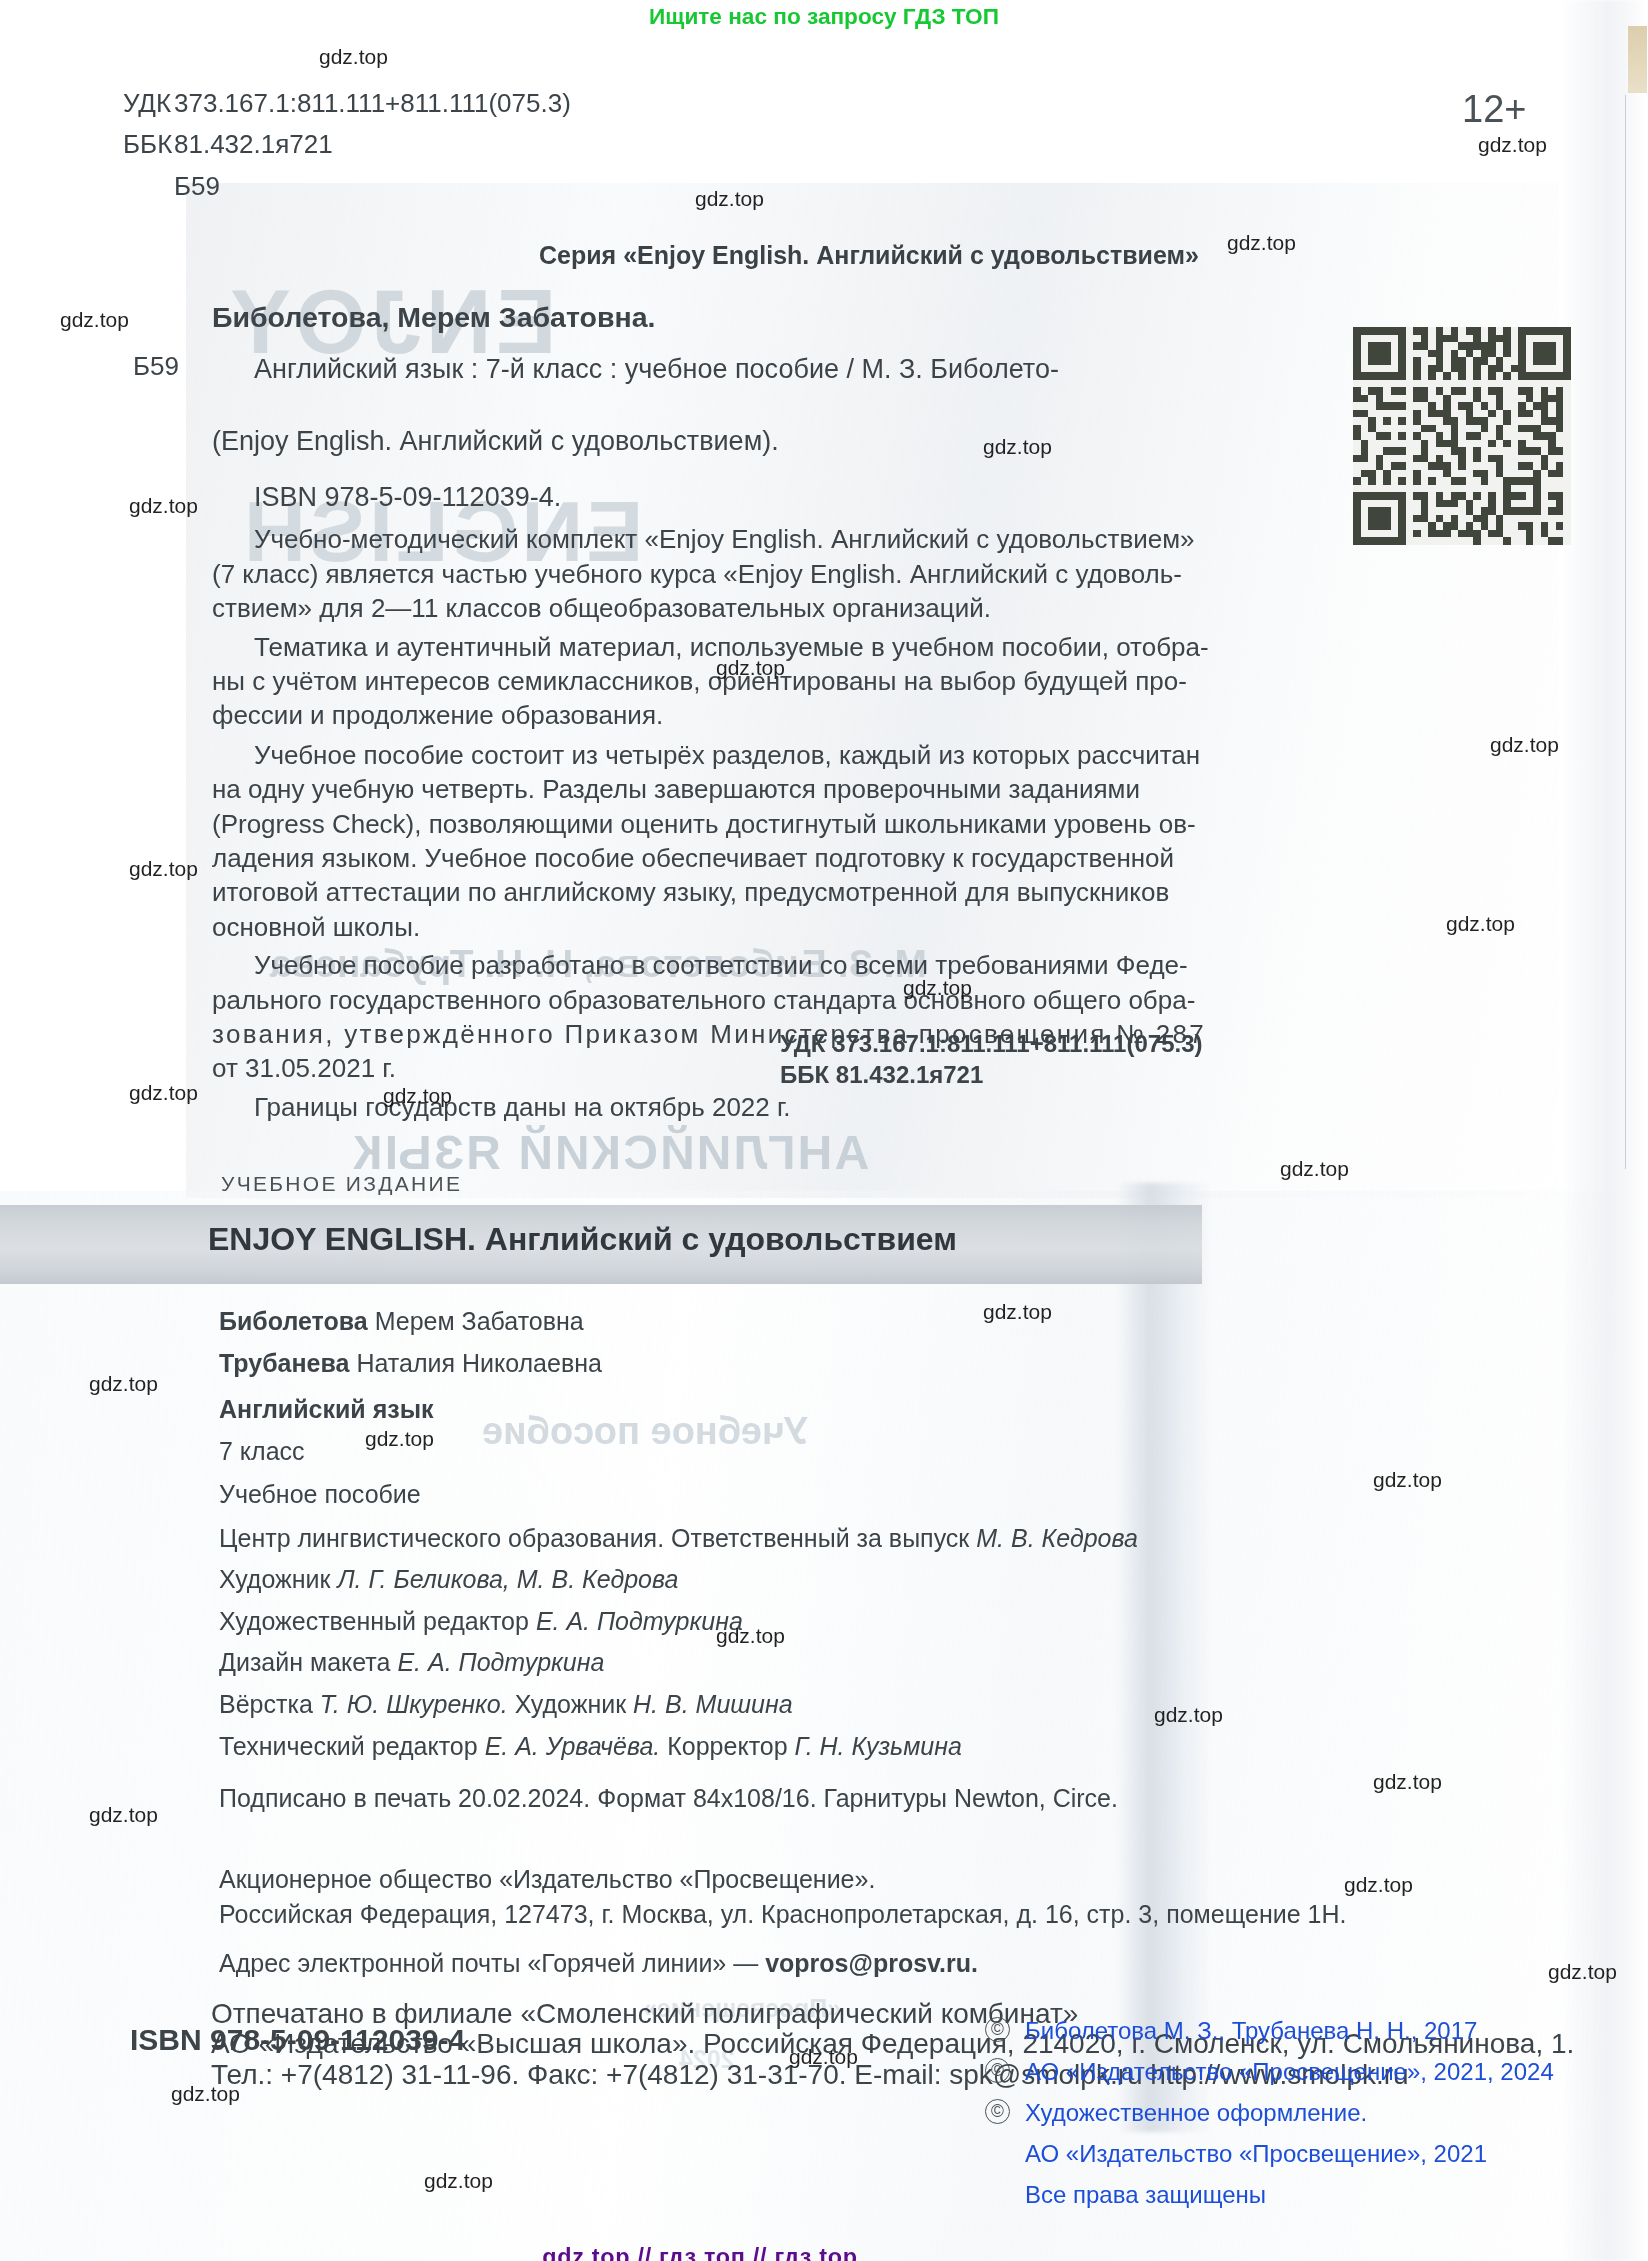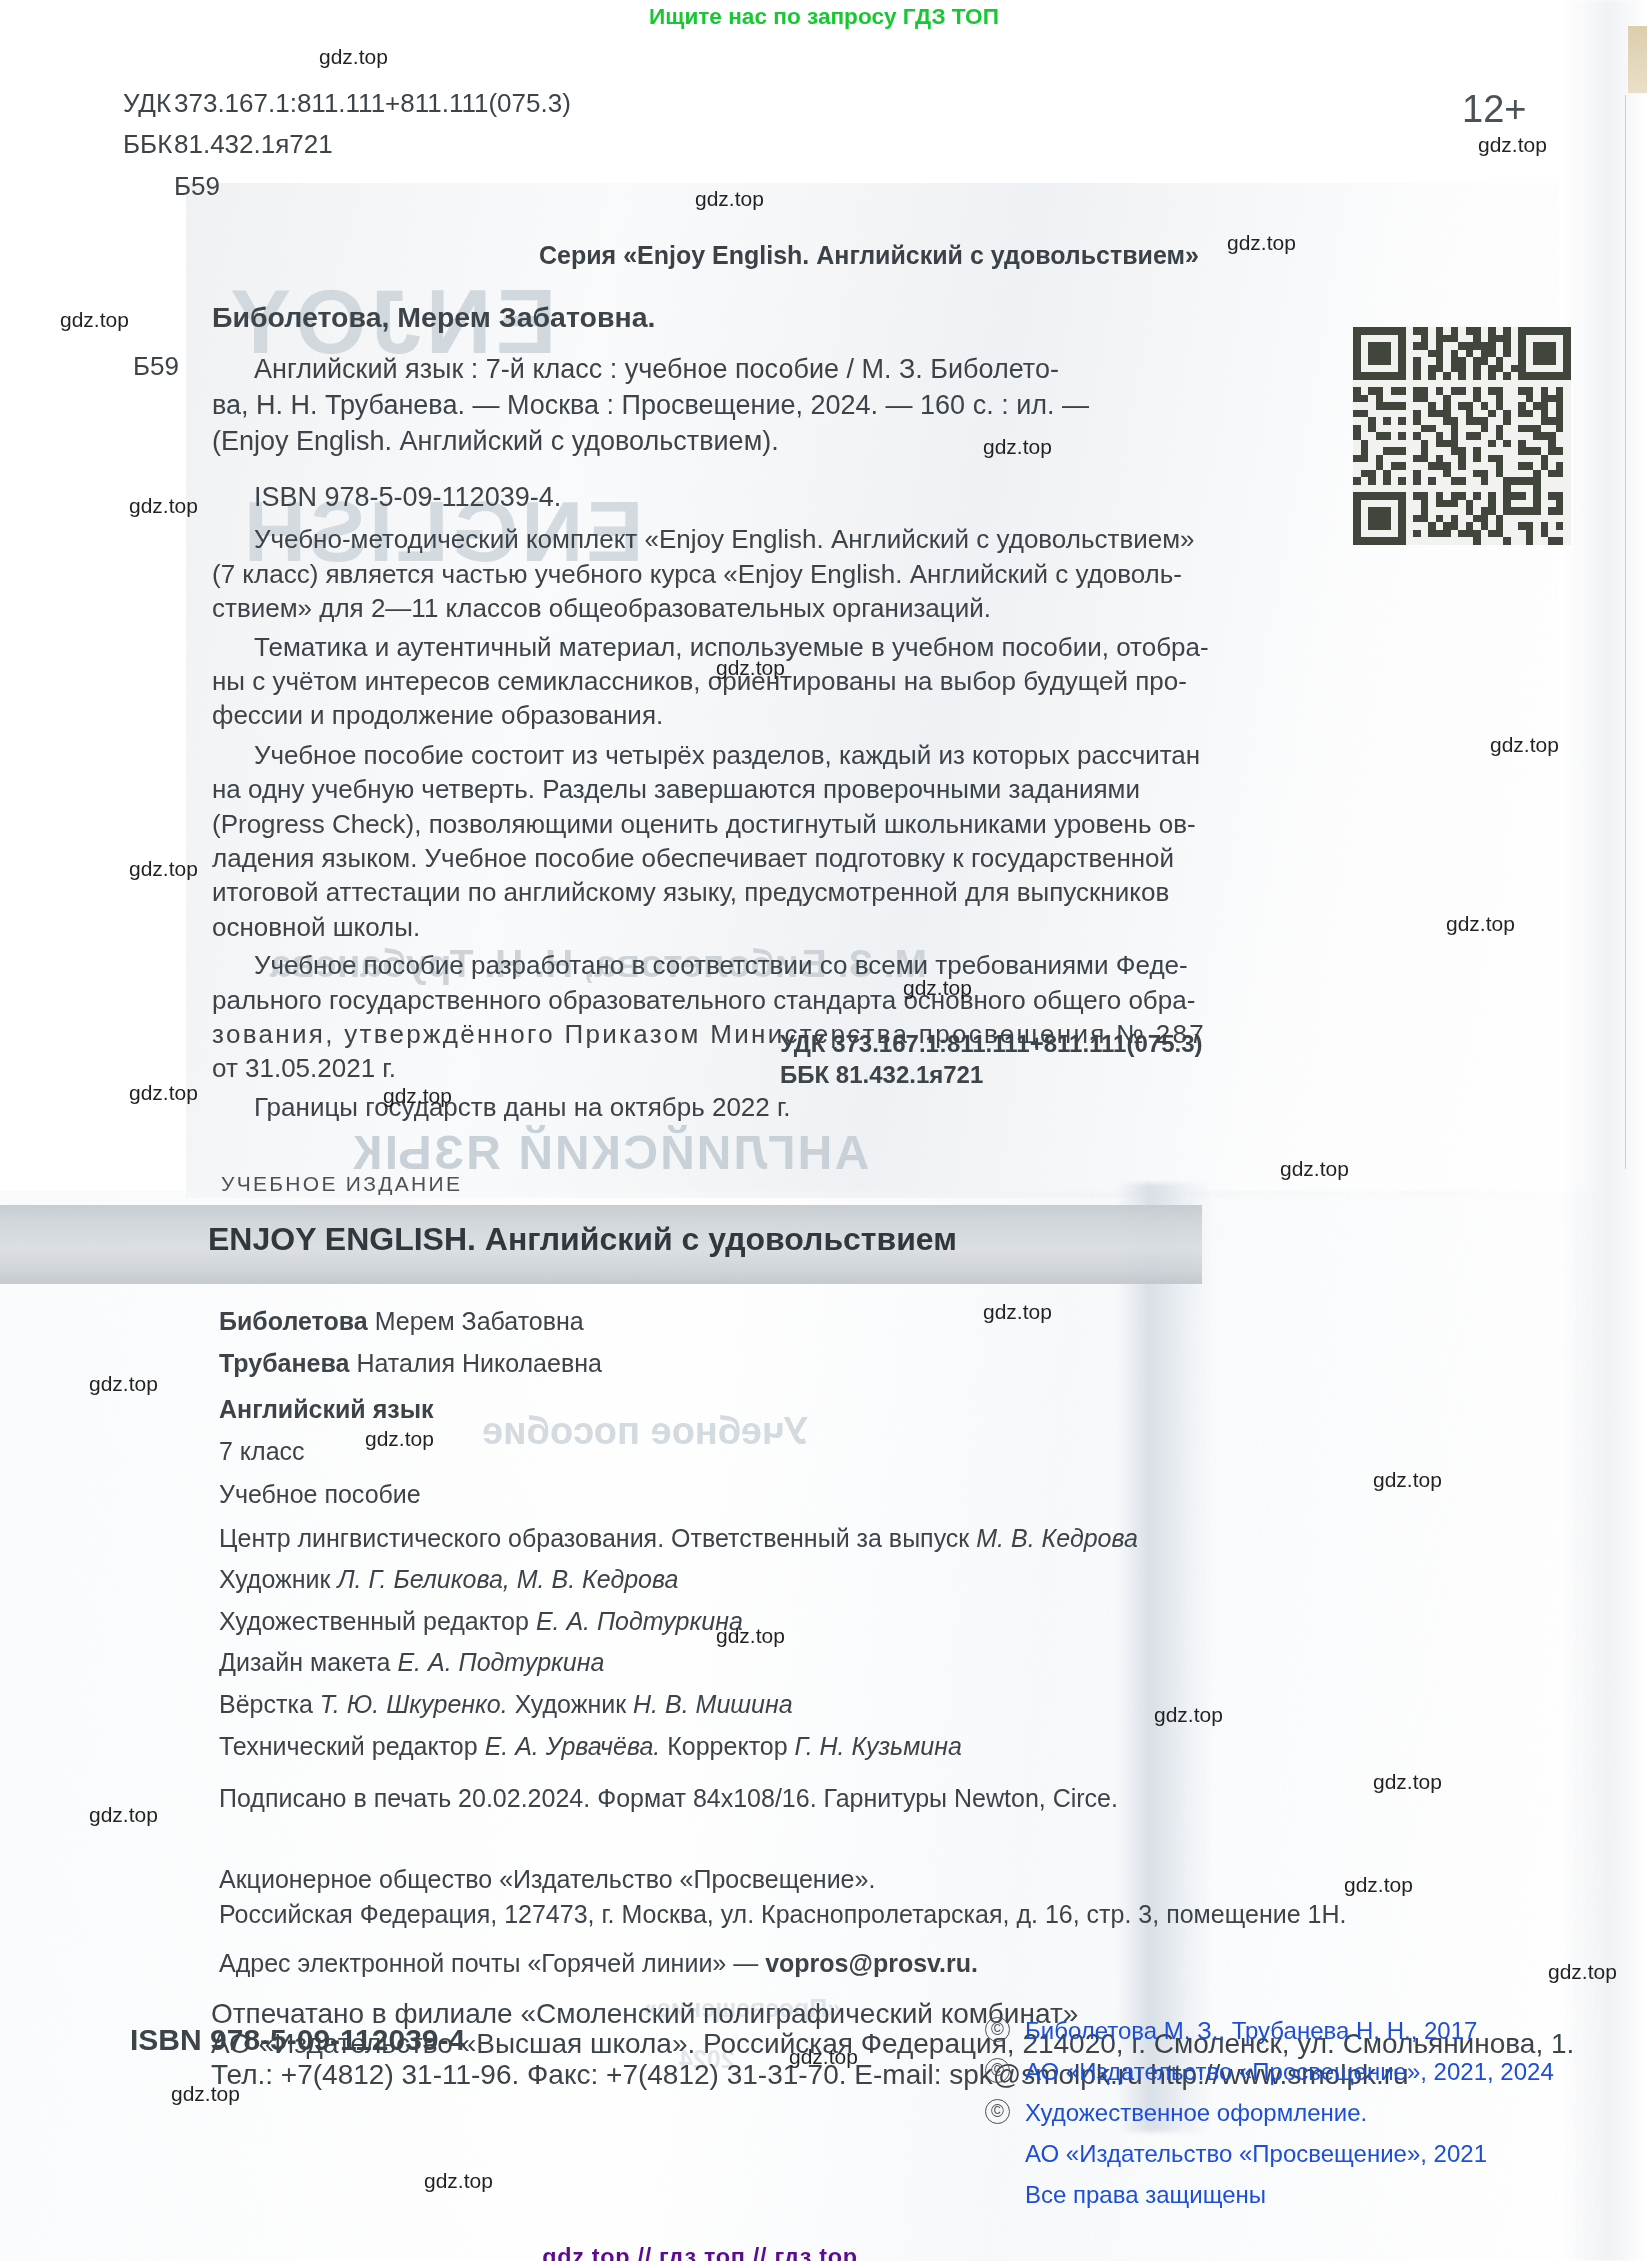--- a/index.html
+++ b/index.html
@@ -275,21 +275,20 @@
     <div class="txt" id="bbk-label">ББК</div>
     <div class="txt" id="bbk-value">81.432.1я721</div>
     <div class="txt" id="b59-top">Б59</div>
     <div class="txt" id="age-rating">12+</div>
 
     <div class="txt" id="series-line">Серия «Enjoy English. Английский с удовольствием»</div>
 
     <div class="txt" id="b59-side">Б59</div>
     <div class="txt" id="author-head">Биболетова, Мерем Забатовна.</div>
     <div class="txt bib" id="bib-1">Английский язык : 7-й класс : учебное пособие / М. З. Биболето-</div>
-    <div class="txt bib" id="bib-2">ва, Н. Н. Трубанева. — Москва : Просвещение, 2024. — 160 с. : ил. —</div>
     <div class="txt bib" id="bib-3">(Enjoy English. Английский с удовольствием).</div>
 
     <div class="txt" id="isbn-top">ISBN 978-5-09-112039-4.</div>
 
     <div class="txt para-line indent" style="top:524px">Учебно-методический комплект «Enjoy English. Английский с удовольствием»</div>
     <div class="txt para-line" style="top:559px">(7 класс) является частью учебного курса «Enjoy English. Английский с удоволь-</div>
     <div class="txt para-line" style="top:593px">ствием» для 2—11 классов общеобразовательных организаций.</div>
 
     <div class="txt para-line indent" style="top:632px">Тематика и аутентичный материал, используемые в учебном пособии, отобра-</div>
     <div class="txt para-line" style="top:666px">ны с учётом интересов семиклассников, ориентированы на выбор будущей про-</div>

